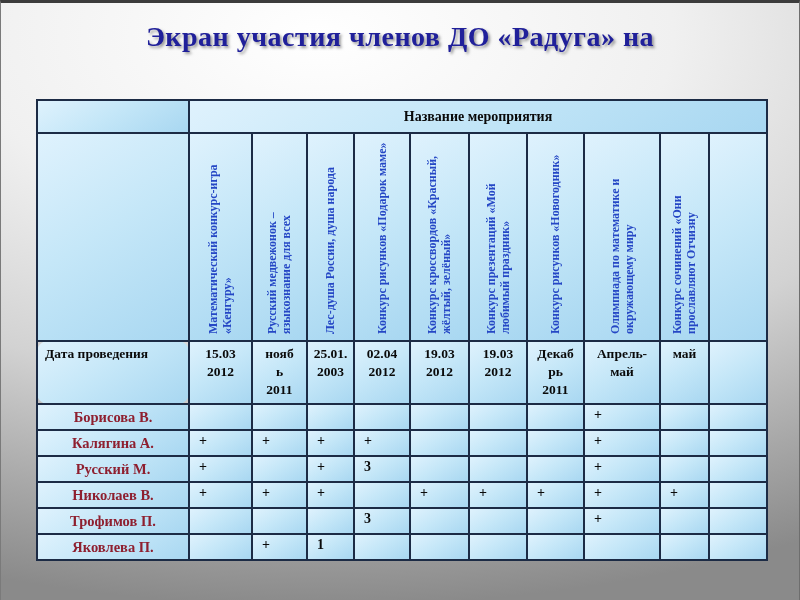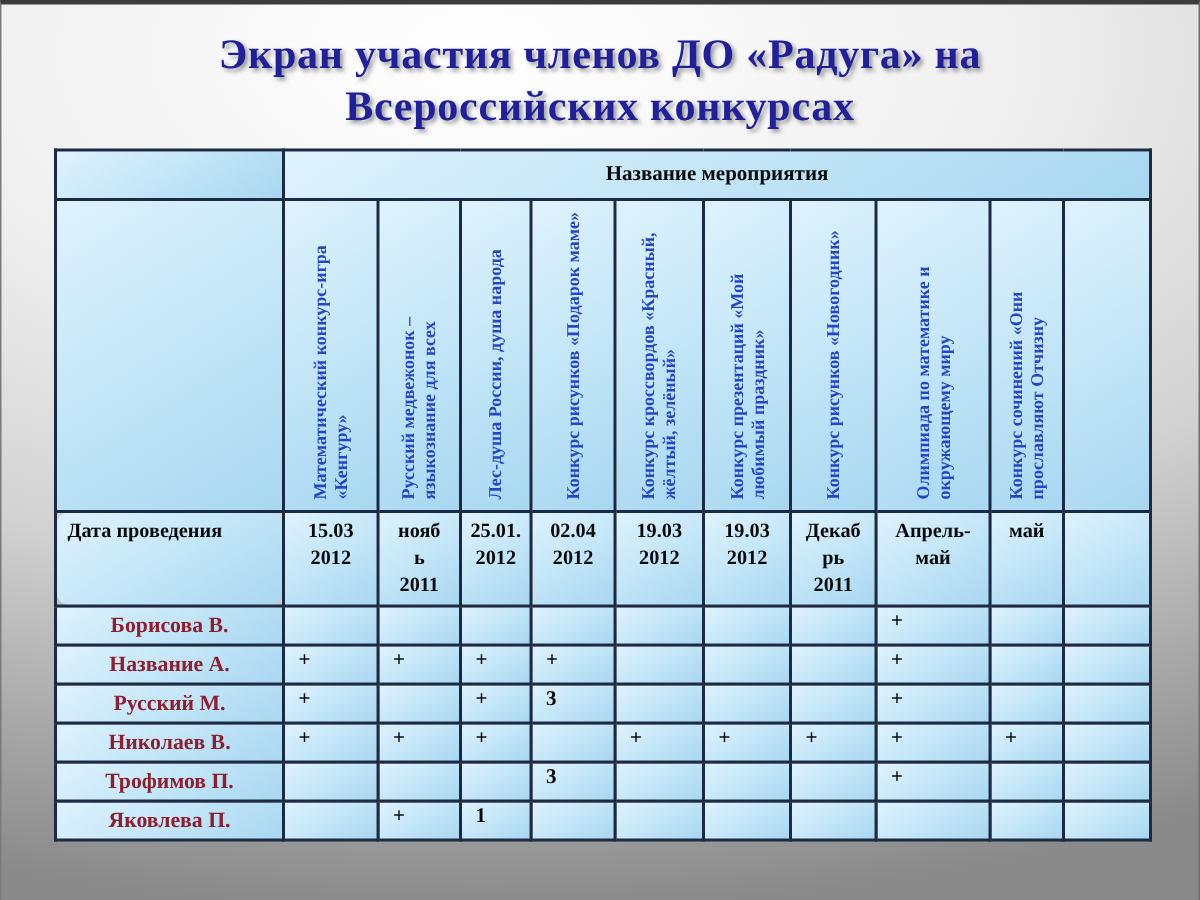--- a/index.html
+++ b/index.html
@@ -82,21 +82,20 @@
     vertical-align:top; text-align:left;
     font-weight:bold; font-size:14px;
     padding:2px 0 0 9px; line-height:1.1;
   }
 </style>
 </head>
 <body>
 
 <div class="title">
   <div>Экран участия членов ДО «Радуга»   на</div>
-  <div>Всероссийских конкурсах</div>
 </div>
 
 <table class="ptable">
   <colgroup id="cols">
       <col style="width: 152px;">
       <col style="width: 63px;">
       <col style="width: 55px;">
       <col style="width: 47px;">
       <col style="width: 56px;">
       <col style="width: 59px;">
@@ -125,21 +124,21 @@
         <td><div class="vtext"></div></td>
       </tr>
       <tr class="r-dates">
         <td class="datelabel">Дата проведения</td>
         <td>15.03
 2012</td>
         <td>нояб
 ь
 2011</td>
         <td>25.01.
-2012</td>
+2003</td>
         <td>02.04
 2012</td>
         <td>19.03
 2012</td>
         <td>19.03
 2012</td>
         <td>Декаб
 рь
 2011</td>
         <td>Апрель-
@@ -154,21 +153,21 @@
         <td class="mark"></td>
         <td class="mark"></td>
         <td class="mark"></td>
         <td class="mark"></td>
         <td class="mark"></td>
         <td class="mark">+</td>
         <td class="mark"></td>
         <td class="mark"></td>
       </tr>
       <tr class="r-part">
-        <td class="pname">Название А.</td>
+        <td class="pname">Калягина А.</td>
         <td class="mark">+</td>
         <td class="mark">+</td>
         <td class="mark">+</td>
         <td class="mark">+</td>
         <td class="mark"></td>
         <td class="mark"></td>
         <td class="mark"></td>
         <td class="mark">+</td>
         <td class="mark"></td>
         <td class="mark"></td>

